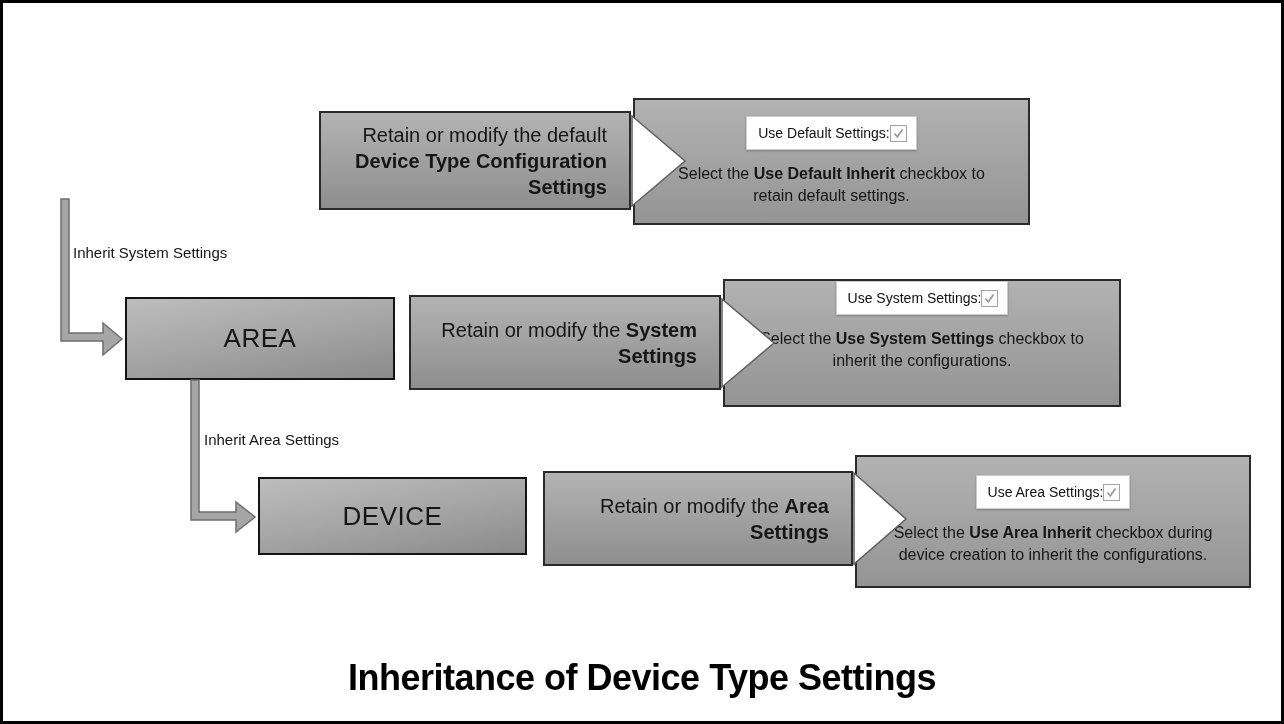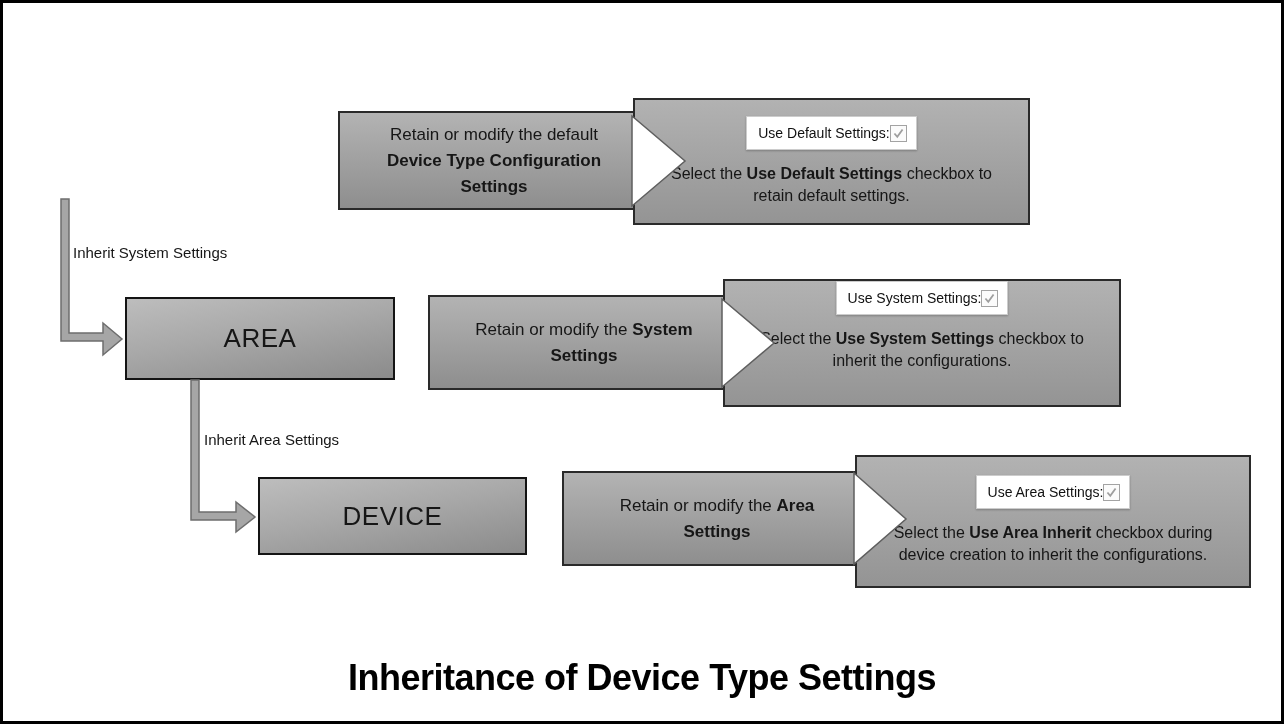--- a/index.html
+++ b/index.html
@@ -31,29 +31,28 @@
   #lv-system { left: 33px;  top: 116px; width: 269px; height: 80px; }
   #lv-area   { left: 122px; top: 294px; width: 270px; height: 83px; }
   #lv-device { left: 255px; top: 474px; width: 269px; height: 78px; }
 
   
   .action-box {
     position: absolute;
     display: flex;
     align-items: center;
     justify-content: center;
-    text-align: center;
+    text-align: right;
     background: linear-gradient(180deg, #b3b3b3 0%, #8e8e8e 100%);
     border: 2px solid #2a2a2a;
     box-sizing: border-box;
-    font-size: 17px;
+    font-size: 20px;
     line-height: 26px;
     padding: 0 22px;
     color: #161616;
-    margin-left: 19px;
   }
   #act-1 { left: 316px; top: 108px; width: 312px; height: 99px; }
   #act-2 { left: 406px; top: 292px; width: 312px; height: 95px; }
   #act-3 { left: 540px; top: 468px; width: 310px; height: 95px; }
 
   
   .note-box {
     position: absolute;
     display: flex;
     flex-direction: column;
@@ -156,21 +155,21 @@
 
   <div class="note-box" id="note-1">
     <div class="strip">
       <span>Use Default Settings:</span>
       <span class="cb">
         <svg width="13" height="13" viewBox="0 0 16 16">
             <polyline points="3,8 6.5,12 13,3" fill="none" stroke="#9e9e9e" stroke-width="2.2"></polyline>
           </svg>
       </span>
     </div>
-    <div class="note-text"><span>Select the </span><b>Use Default Settings</b><span> checkbox to retain default settings.</span></div>
+    <div class="note-text"><span>Select the </span><b>Use Default Inherit</b><span> checkbox to retain default settings.</span></div>
   </div>
 
   <div class="note-box" id="note-2">
     <div class="strip">
       <span>Use System Settings:</span>
       <span class="cb">
         <svg width="13" height="13" viewBox="0 0 16 16">
             <polyline points="3,8 6.5,12 13,3" fill="none" stroke="#9e9e9e" stroke-width="2.2"></polyline>
           </svg>
       </span>

